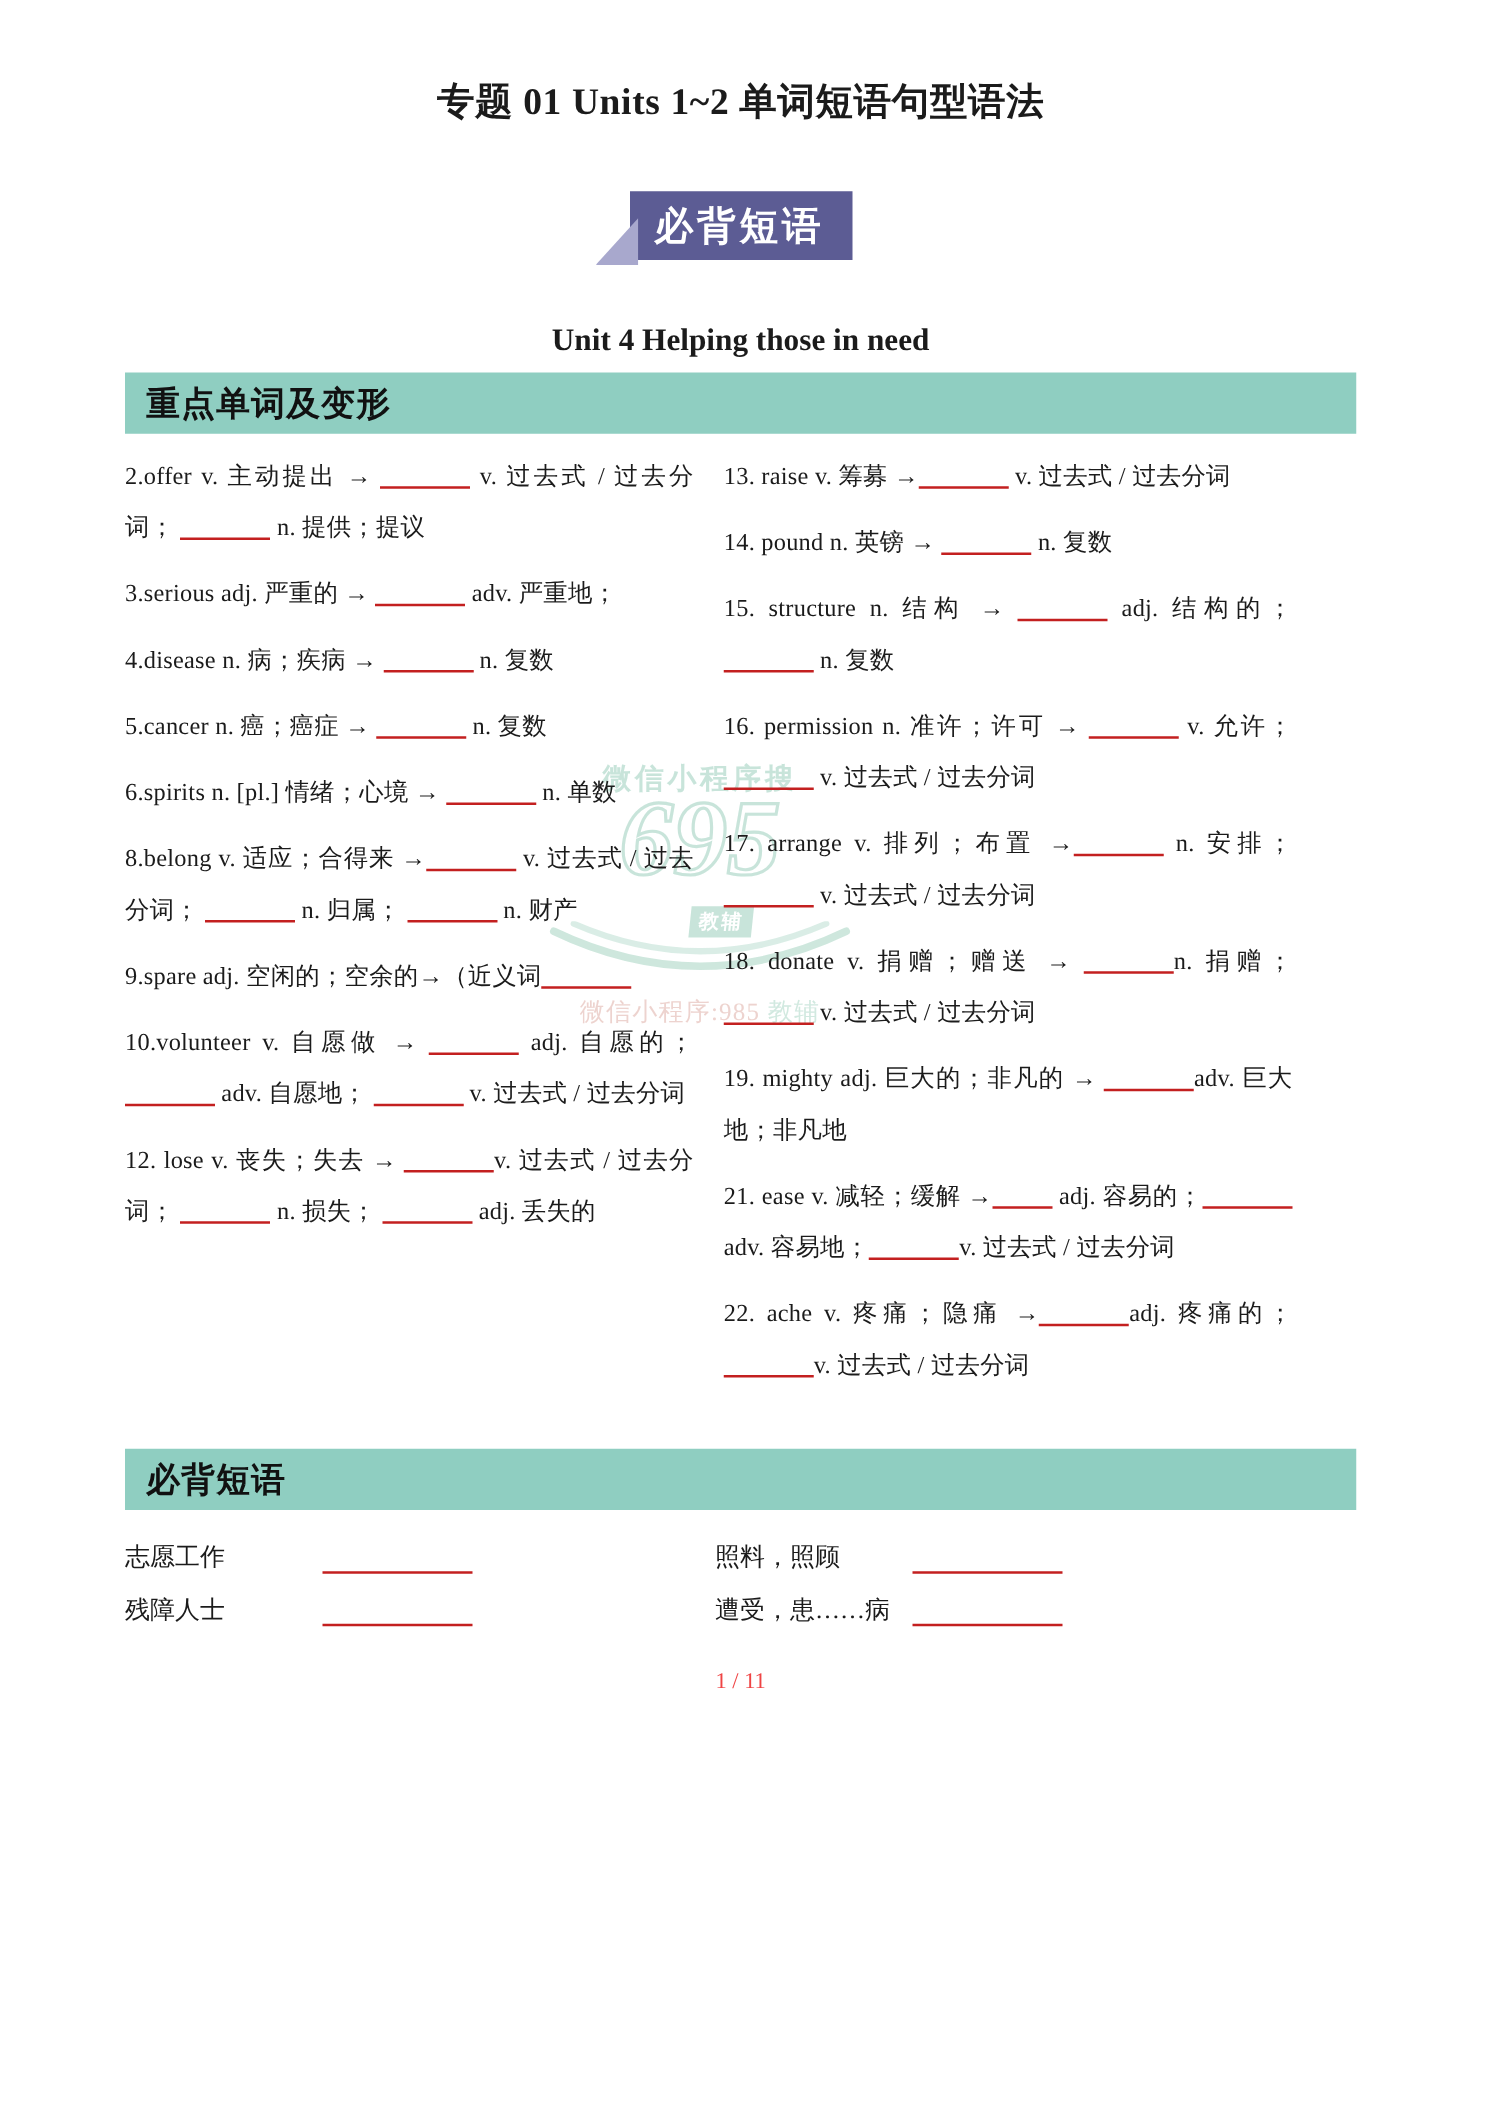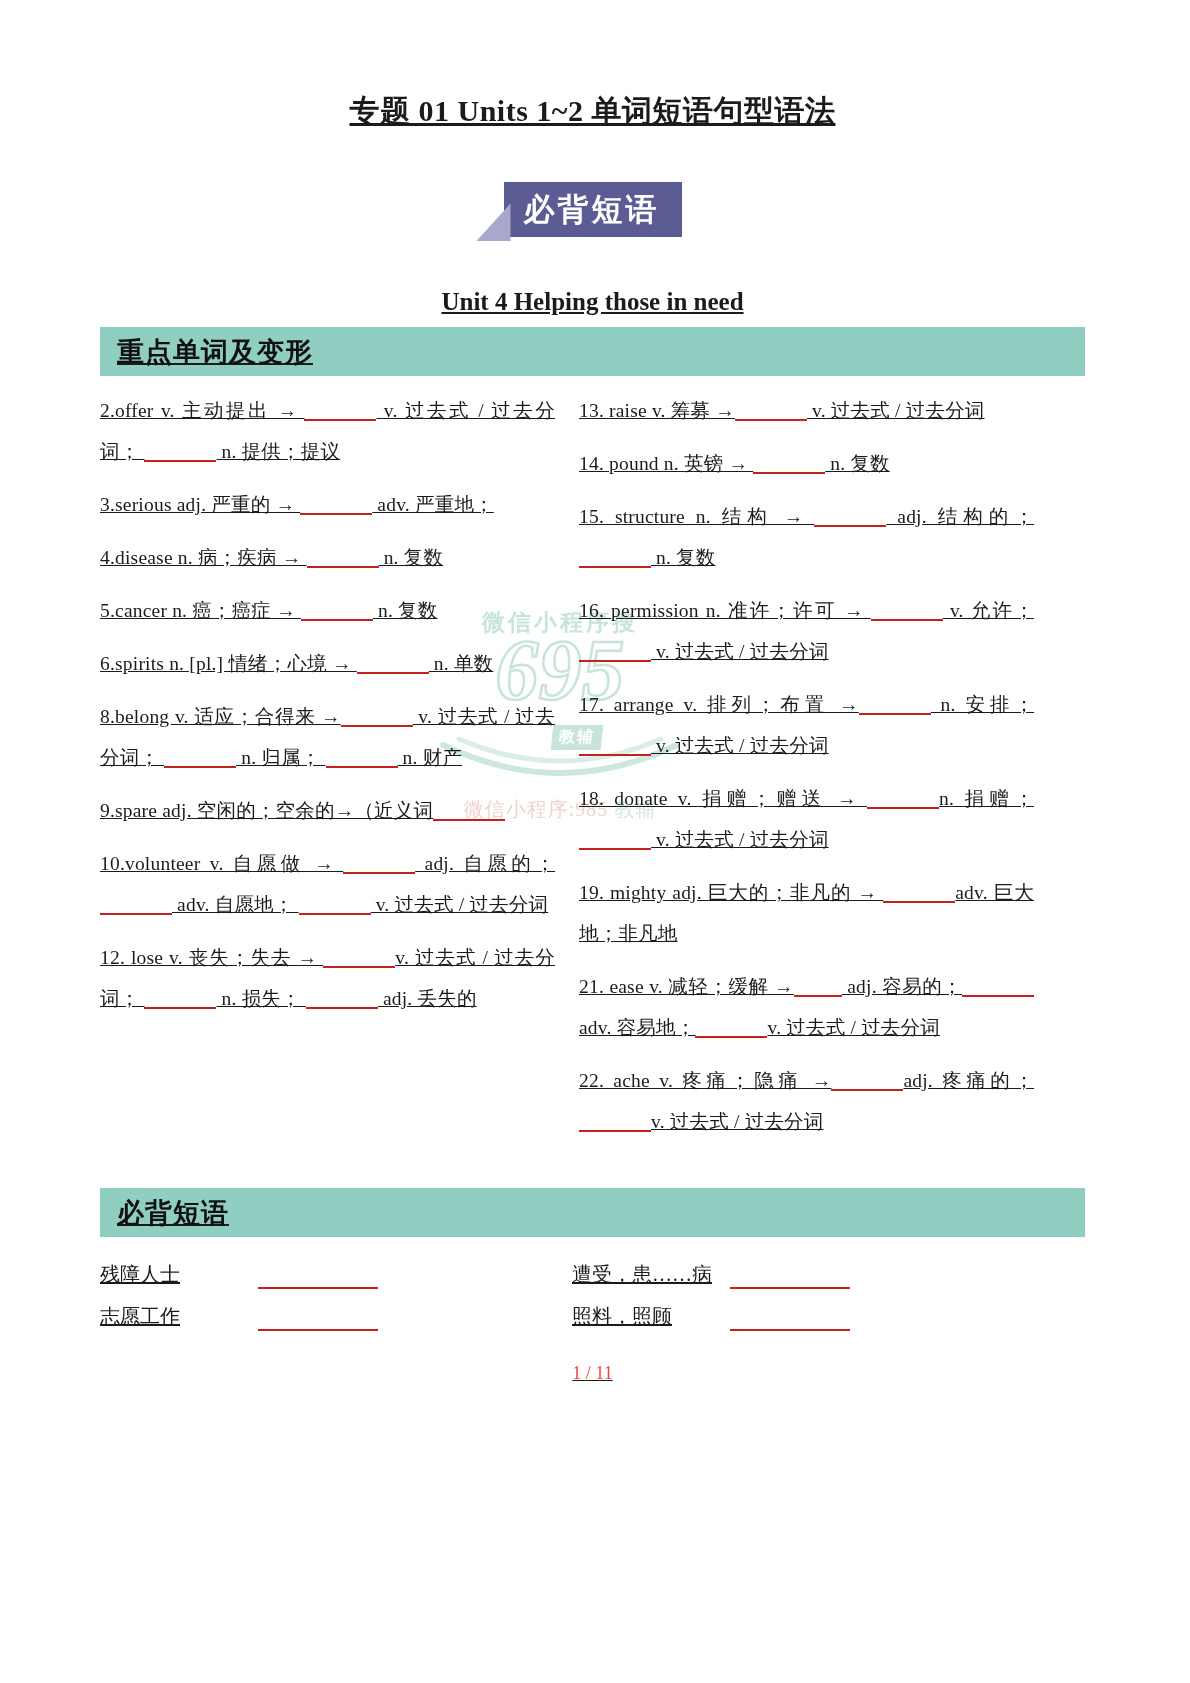--- a/index.html
+++ b/index.html
@@ -6,21 +6,21 @@
   .page{
     position:relative;
     width:1190px;
     min-height:1683px;
     margin:0 auto;
     background:#ffffff;
     font-family:"Liberation Serif","DejaVu Serif",serif;
     color:#1b1b1b;
     overflow:hidden;
   }
-  .content{position:relative;z-index:1;padding:92px 105px 0 100px;text-decoration:underline;}
+  .content{position:relative;z-index:1;padding:63px 105px 0 100px;}
 
   
   .doc-title{
     margin:0;
     font-size:30px;line-height:38px;
     font-weight:bold;text-align:center;
     letter-spacing:.5px;
   }
   .title-mark{
     position:absolute;top:-32px;left:641px;
@@ -198,29 +198,29 @@
           <p class="word-item">22. ache v. 疼痛；隐痛 →<span class="blank" style="width:72px"></span>adj. 疼痛的；<span class="blank" style="width:72px"></span>v. 过去式 / 过去分词</p>
         </div>
     </div>
 
     <div class="section-bar phrases-bar">
       <span>必背短语</span>
     </div>
 
     <div class="phrase-grid" id="phrase-grid">
         <div class="phrase-row">
+          <span class="p-label">志愿工作</span>
+          <span><span class="blank" style="width:120px"></span></span>
+          <span class="p-label">照料，照顾</span>
+          <span><span class="blank" style="width:120px"></span></span>
+        </div>
+        <div class="phrase-row">
           <span class="p-label">残障人士</span>
           <span><span class="blank" style="width:120px"></span></span>
           <span class="p-label">遭受，患……病</span>
-          <span><span class="blank" style="width:120px"></span></span>
-        </div>
-        <div class="phrase-row">
-          <span class="p-label">志愿工作</span>
-          <span><span class="blank" style="width:120px"></span></span>
-          <span class="p-label">照料，照顾</span>
           <span><span class="blank" style="width:120px"></span></span>
         </div>
       </div>
 
     <div class="footer">1 / 11</div>
 
   </div>
 </div>
 
 </body></html>

